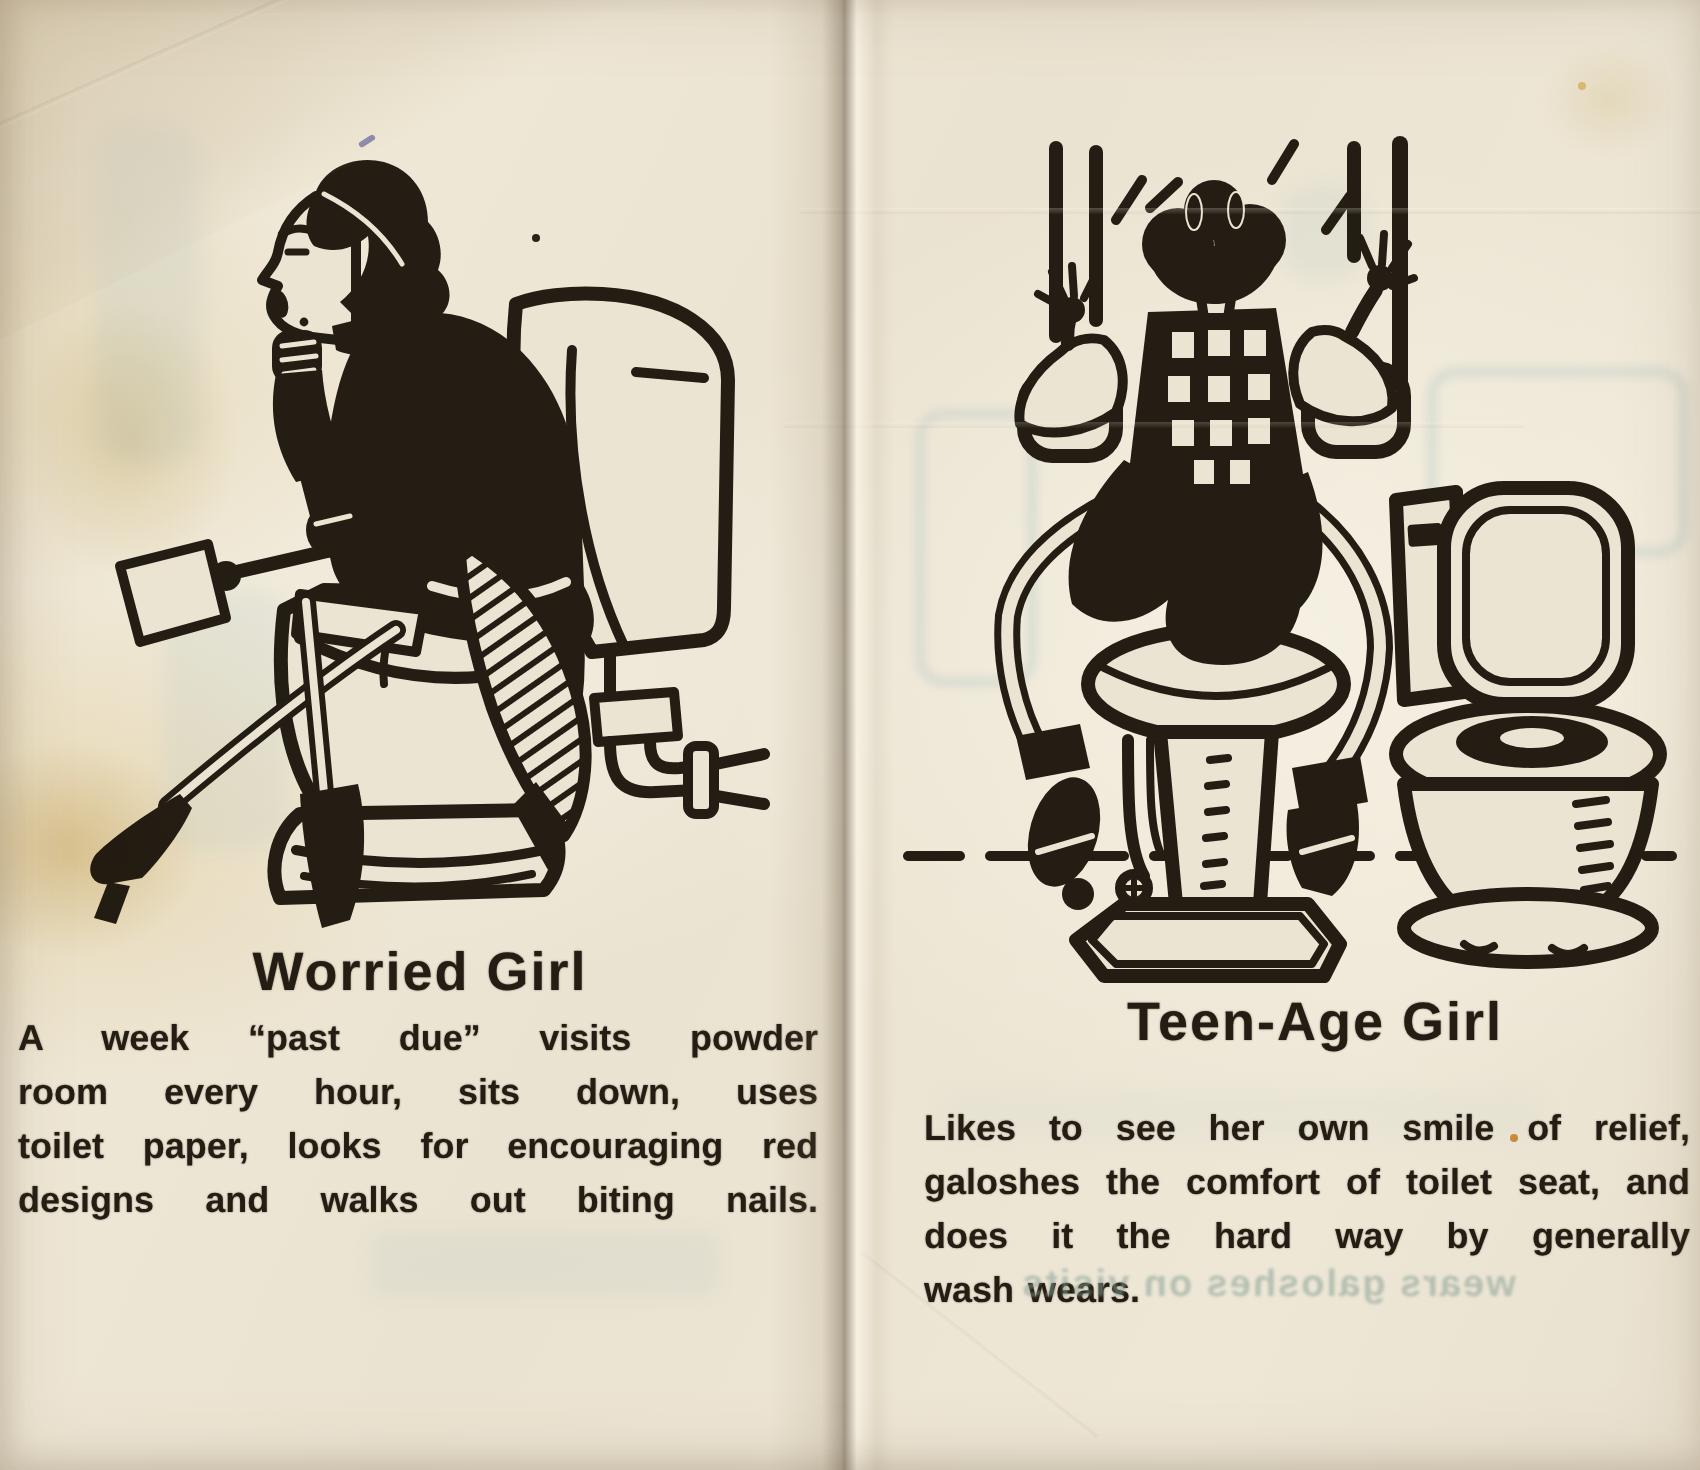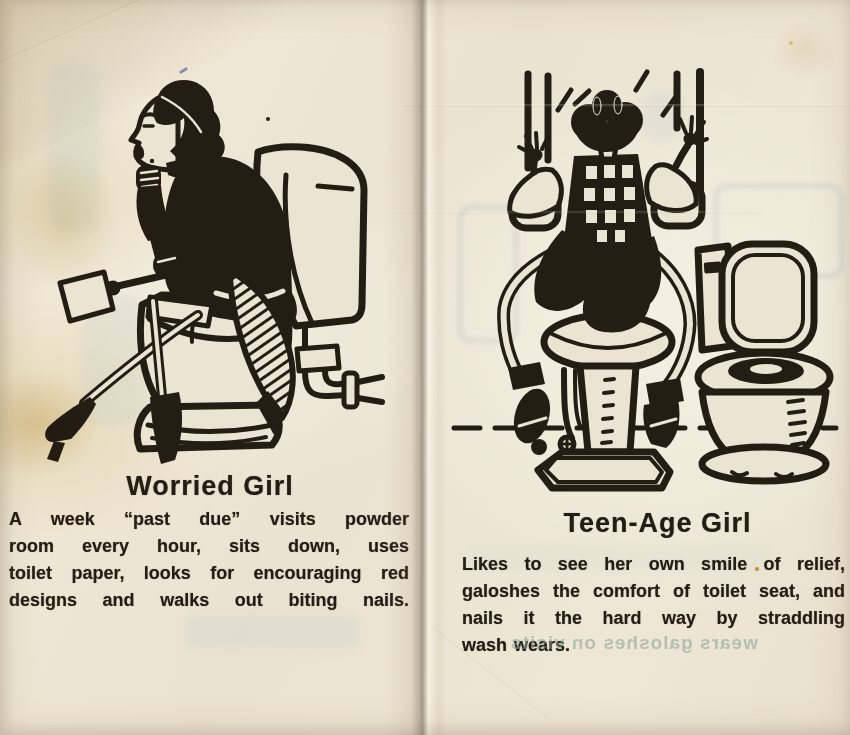--- a/index.html
+++ b/index.html
@@ -282,26 +282,26 @@
           <circle class="k" cx="149" cy="82" r="18"></circle>
           <circle class="k" cx="185" cy="80" r="18"></circle>
           <circle class="k" cx="167" cy="65" r="15"></circle>
           <path class="k" d="M133,84 C136,102 150,112 167,112 C184,112 198,100 201,82 Z"></path>
           <ellipse class="pl" cx="157" cy="66" rx="4" ry="9" fill="#ece4d2" stroke="none"></ellipse>
           <ellipse class="pl" cx="178" cy="65" rx="4" ry="9" fill="#ece4d2" stroke="none"></ellipse>
         </g>
       </g>
     </svg>
 
-    <h2 class="title" style="left:40px;top:508px;width:385px;">Teen-Age Girl</h2>
+    <h2 class="title" style="left:40px;top:496px;width:385px;">Teen-Age Girl</h2>
 
     <div class="caption" style="left:37px;top:531px;width:383px;margin-top:20px;">
       <div class="cap-line">Likes to see her own smile of relief,</div>
       <div class="cap-line">galoshes the comfort of toilet seat, and</div>
-      <div class="cap-line">nails it the hard way by straddling</div>
+      <div class="cap-line">does it the hard way by generally</div>
       <div class="cap-line no-just">wash wears.</div>
     </div>
 
     <div class="ghost-text" style="left:85px;top:632px;">wears galoshes on visits</div>
   </div>
 
   <div class="corner-shadow"></div>
   <div class="crease diag" style="left:-20px;top:70px;width:360px;height:3px;transform:rotate(-24deg);transform-origin:left center;opacity:.55;"></div>
   <div class="crease" style="left:400px;top:104px;width:450px;height:3px;opacity:.5;"></div>
   <div class="crease" style="left:392px;top:211px;width:370px;height:3px;opacity:.4;"></div>

